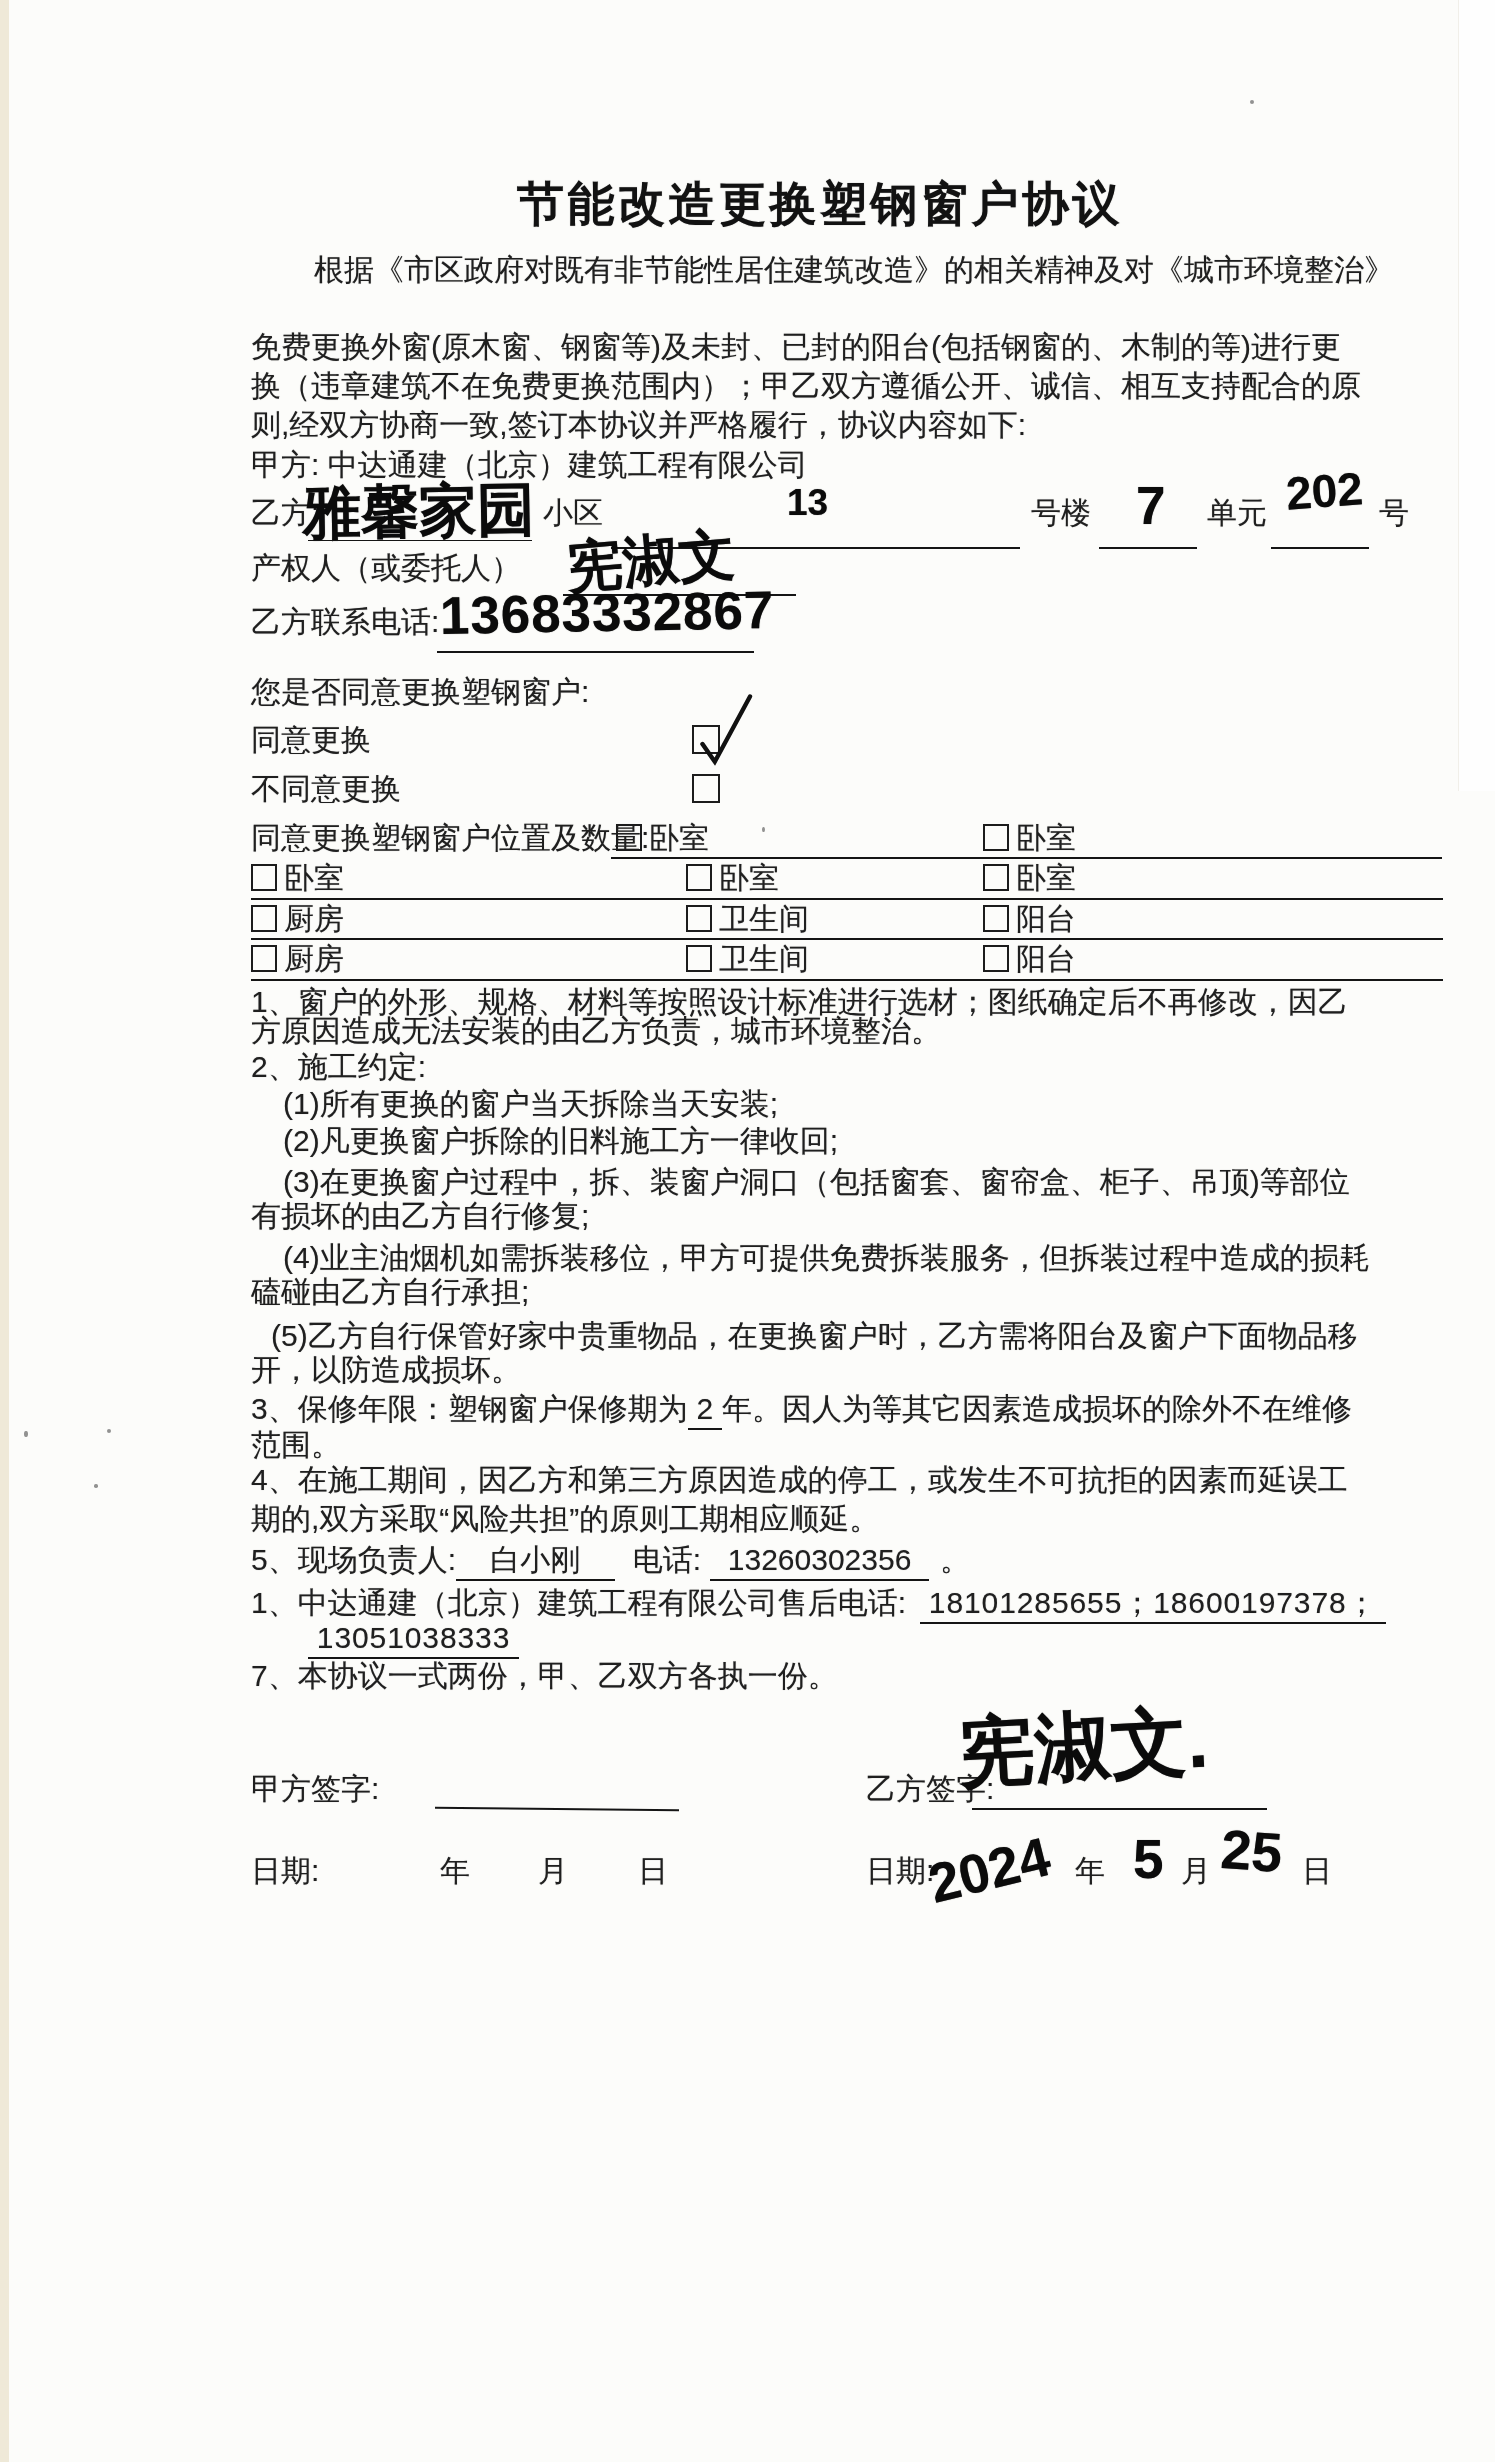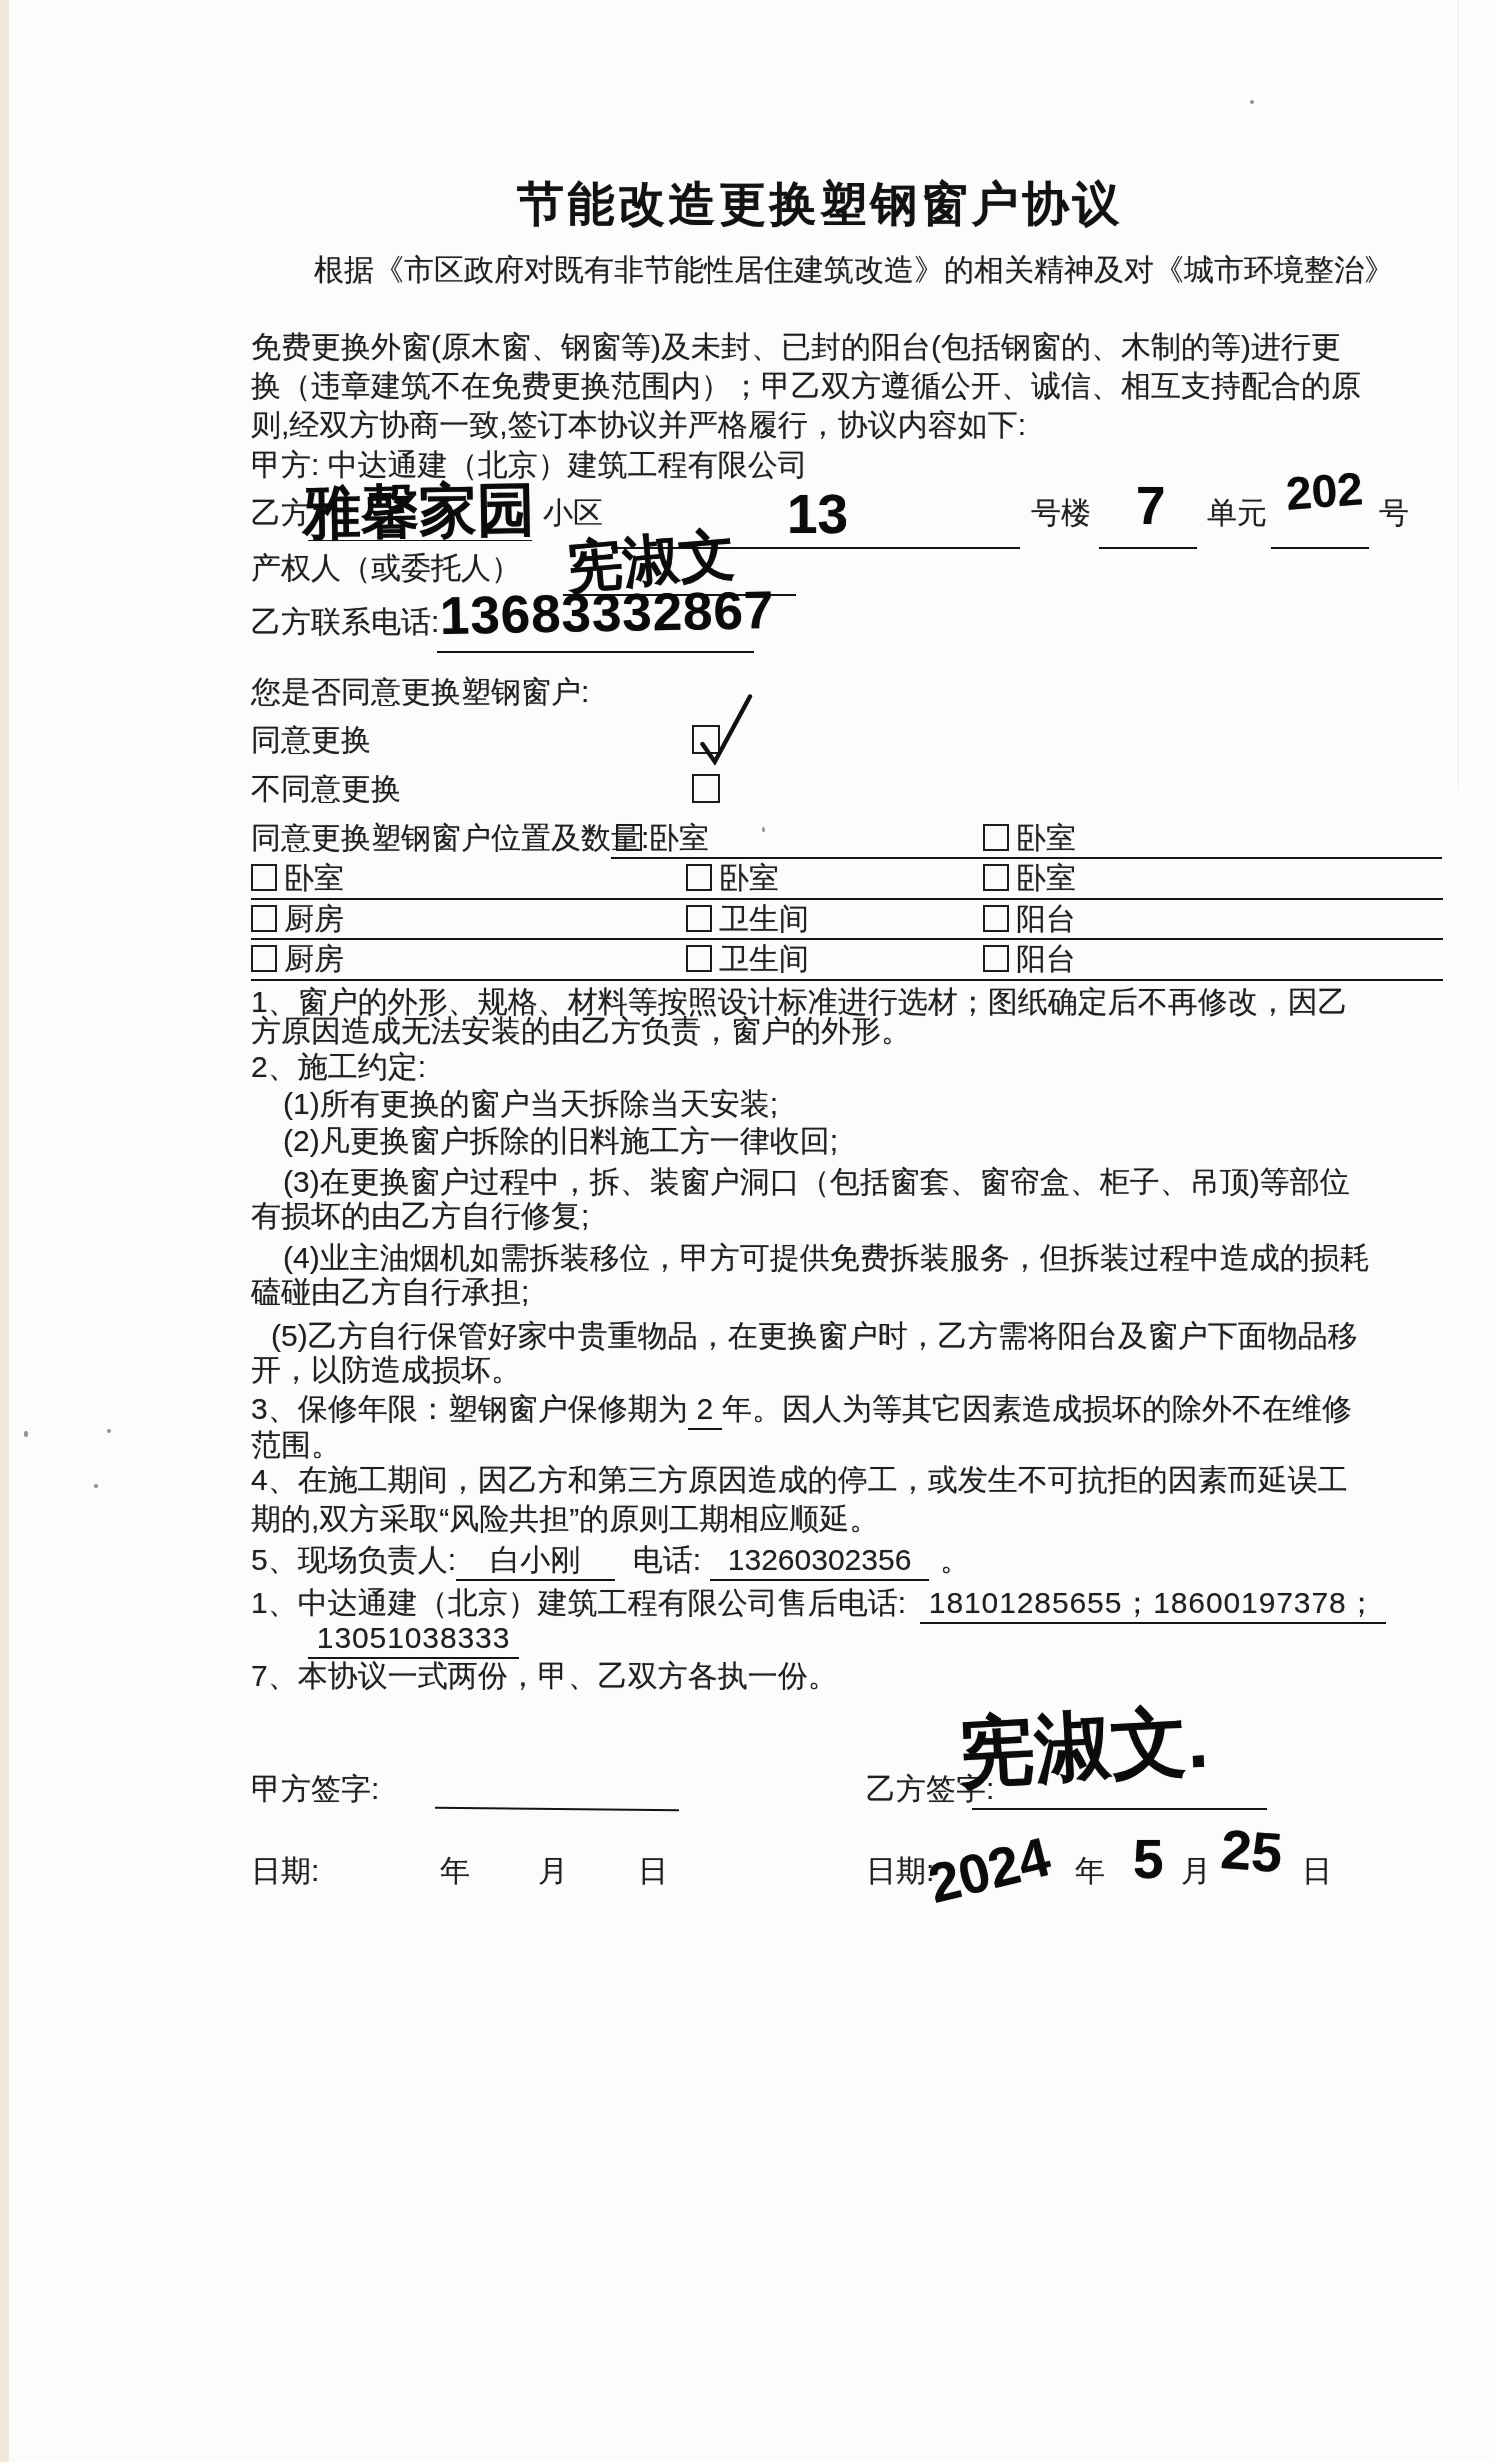--- a/index.html
+++ b/index.html
@@ -39,21 +39,21 @@
   <div class="t" style="left:251px;top:366px;">换（违章建筑不在免费更换范围内）；甲乙双方遵循公开、诚信、相互支持配合的原</div>
   <div class="t" style="left:251px;top:405px;">则,经双方协商一致,签订本协议并严格履行，协议内容如下:</div>
 
   <div class="t" style="left:251px;top:445px;">甲方: 中达通建（北京）建筑工程有限公司</div>
 
   <div class="t" style="left:251px;top:493px;">乙方:</div>
   <div class="hw" style="left:303px;top:473px;font-size:58px;transform:rotate(-1deg);">雅馨家园</div>
   <div class="uline thin" style="left:308px;top:540px;width:224px;"></div>
   <div class="t" style="left:543px;top:493px;">小区</div>
   <div class="uline" style="left:611px;top:547px;width:409px;"></div>
-  <div class="hw" style="left:787px;top:482px;font-size:55px;">13</div>
+  <div class="hw" style="left:787px;top:482px;font-size:37px;">13</div>
   <div class="t" style="left:1031px;top:493px;">号楼</div>
   <div class="uline" style="left:1099px;top:547px;width:98px;"></div>
   <div class="hw" style="left:1136px;top:475px;font-size:53px;">7</div>
   <div class="t" style="left:1207px;top:493px;">单元</div>
   <div class="uline" style="left:1271px;top:547px;width:98px;"></div>
   <div class="hw" style="left:1286px;top:464px;font-size:46px;transform:rotate(-4deg);">202</div>
   <div class="t" style="left:1379px;top:493px;">号</div>
 
   <div class="t" style="left:251px;top:548px;">产权人（或委托人）</div>
   <div class="uline" style="left:563px;top:594px;width:233px;"></div>
@@ -86,21 +86,21 @@
   <div class="t" style="left:686px;top:899px;"><span class="box"></span><span>卫生间</span></div>
   <div class="t" style="left:983px;top:899px;"><span class="box"></span><span>阳台</span></div>
   <div class="uline" style="left:251px;top:938px;width:1192px;"></div>
 
   <div class="t" style="left:251px;top:939px;"><span class="box"></span><span>厨房</span></div>
   <div class="t" style="left:686px;top:939px;"><span class="box"></span><span>卫生间</span></div>
   <div class="t" style="left:983px;top:939px;"><span class="box"></span><span>阳台</span></div>
   <div class="uline" style="left:251px;top:979px;width:1192px;"></div>
 
   <div class="t" style="left:251px;top:978px;margin-top:3.5px;">1、窗户的外形、规格、材料等按照设计标准进行选材；图纸确定后不再修改，因乙</div>
-  <div class="t" style="left:251px;top:1011px;">方原因造成无法安装的由乙方负责，窗户的外形。</div>
+  <div class="t" style="left:251px;top:1011px;">方原因造成无法安装的由乙方负责，城市环境整治。</div>
   <div class="t" style="left:251px;top:1047px;">2、施工约定:</div>
   <div class="t" style="left:283px;top:1084px;">(1)所有更换的窗户当天拆除当天安装;</div>
   <div class="t" style="left:283px;top:1121px;text-align:center;">(2)凡更换窗户拆除的旧料施工方一律收回;</div>
   <div class="t" style="left:283px;top:1162px;">(3)在更换窗户过程中，拆、装窗户洞口（包括窗套、窗帘盒、柜子、吊顶)等部位</div>
   <div class="t" style="left:251px;top:1196px;">有损坏的由乙方自行修复;</div>
   <div class="t" style="left:283px;top:1238px;">(4)业主油烟机如需拆装移位，甲方可提供免费拆装服务，但拆装过程中造成的损耗</div>
   <div class="t" style="left:251px;top:1272px;">磕碰由乙方自行承担;</div>
   <div class="t" style="left:271px;top:1316px;">(5)乙方自行保管好家中贵重物品，在更换窗户时，乙方需将阳台及窗户下面物品移</div>
   <div class="t" style="left:251px;top:1350px;">开，以防造成损坏。</div>
 

